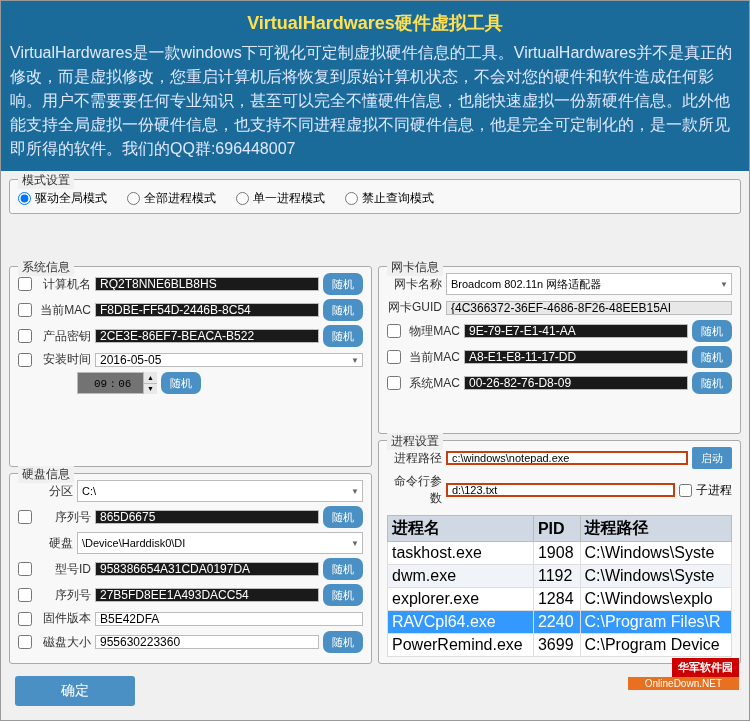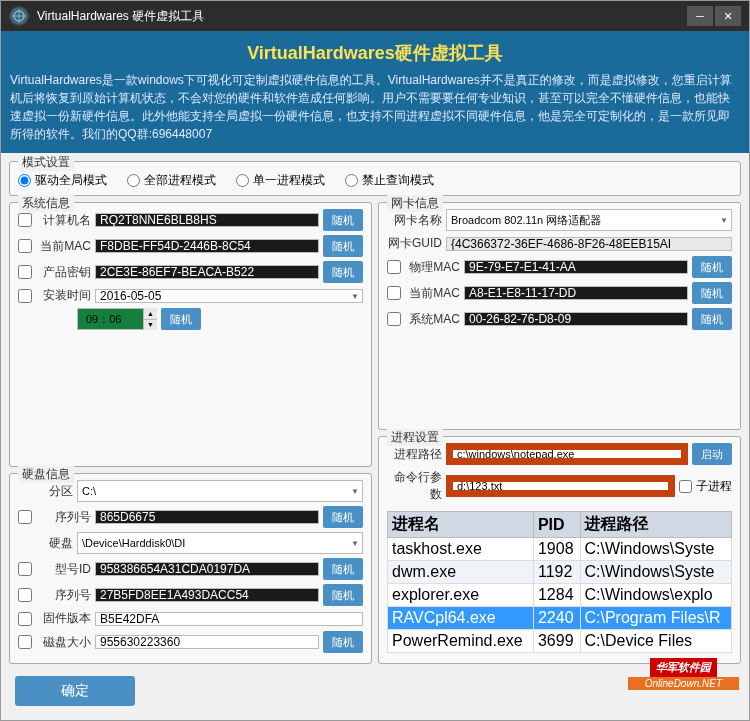--- a/index.html
+++ b/index.html
@@ -68,21 +68,21 @@
       flex-shrink: 0;
     }
     .header-title {
       text-align: center;
       font-size: 18px;
       font-weight: bold;
       margin-bottom: 6px;
       color: #ffe050;
     }
     .header-desc {
-      font-size: 12px;
+      font-size: 16px;
       line-height: 1.5;
       color: #e0e8ff;
     }
 
     .content {
       flex: 1;
       padding: 8px;
       overflow: hidden;
       display: flex;
       flex-direction: column;
@@ -121,20 +121,21 @@
       gap: 4px;
       cursor: pointer;
     }
     .radio-item input[type=radio] { cursor: pointer; }
 
     .two-col {
       display: flex;
       gap: 6px;
       flex: 1;
       min-height: 0;
+      margin-top: 46px;
     }
     .col-left, .col-right {
       flex: 1;
       display: flex;
       flex-direction: column;
       gap: 6px;
     }
 
     .info-section {
       flex: 1;
@@ -167,21 +168,21 @@
     }
     .btn-random {
       width: 40px;
       height: 22px;
       background: #4a90c4;
       color: white;
       border: none;
       cursor: pointer;
       font-size: 11px;
       font-family: inherit;
-      border-radius: 2px;
+      border-radius: 7px;
       flex-shrink: 0;
     }
 
     .dropdown-wrapper {
       position: relative;
       flex: 1;
     }
     .dropdown-wrapper select {
       width: 100%;
       height: 22px;
@@ -210,25 +211,25 @@
       margin-left: 59px;
     }
     .spin-wrapper {
       position: relative;
       display: inline-block;
     }
     .spin-wrapper input {
       width: 80px;
       height: 22px;
       border: 1px solid #bbb;
-      background: #15803d;
-      padding: 0 8px;
+      background: #737373;
+      padding: 0 16px;
       padding-right: 14px;
       font-size: 11px;
-      font-family: Liberation Sans, sans-serif;
+      font-family: Liberation Mono, monospace;
     }
     .spin-btns {
       position: absolute;
       right: 0;
       top: 0;
       height: 22px;
       width: 14px;
       display: flex;
       flex-direction: column;
       border-left: 1px solid #bbb;
@@ -293,22 +294,21 @@
       font-family: inherit;
       border-radius: 3px;
     }
 
     .watermark {
       position: absolute;
       bottom: 30px;
       right: 10px;
       display: flex;
       flex-direction: column;
-      align-items: center;
-      font-style: italic;
+      align-items: flex-end;
     }
     .watermark-huajun {
       background: #c00;
       color: white;
       font-size: 11px;
       padding: 2px 6px;
       font-weight: bold;
     }
     .watermark-online {
       background: #e87020;
@@ -318,22 +318,22 @@
     }
 
     .radio-checkbox {
       width: 14px;
       height: 14px;
       cursor: pointer;
     }
 
     .process-path-input {
       flex: 1;
-      height: 22px;
-      border: 7px solid #c2410c;
+      height: 14px;
+      border: 2px solid #c2410c;
       background: white;
       padding: 0 4px;
       font-size: 11px;
       font-family: inherit;
     }
     .btn-start {
       width: 40px;
       height: 22px;
       background: #4a90c4;
       color: white;
@@ -354,35 +354,20 @@
 
     .full-window {
       position: relative;
     }
   </style>
 </head>
 <body>
 
 <div class="window full-window">
 
-  <div class="title-bar">
-    <div class="title-bar-icon">
-      <svg width="18" height="18" viewBox="0 0 18 18">
-        <circle cx="9" cy="9" r="8" fill="#1a6b9a" stroke="#666" stroke-width="1"></circle>
-        <circle cx="9" cy="9" r="5" fill="none" stroke="#aaa" stroke-width="1.5"></circle>
-        <line x1="9" y1="2" x2="9" y2="16" stroke="#aaa" stroke-width="1"></line>
-        <line x1="2" y1="9" x2="16" y2="9" stroke="#aaa" stroke-width="1"></line>
-      </svg>
-    </div>
-    <span class="title-bar-title">VirtualHardwares 硬件虚拟工具</span>
-    <div class="title-bar-controls">
-      <button class="title-btn">─</button>
-      <button class="title-btn close">✕</button>
-    </div>
-  </div>
 
   <div class="header-section">
     <div class="header-title">VirtualHardwares硬件虚拟工具</div>
     <div class="header-desc">VirtualHardwares是一款windows下可视化可定制虚拟硬件信息的工具。VirtualHardwares并不是真正的修改，而是虚拟修改，您重启计算机后将恢复到原始计算机状态，不会对您的硬件和软件造成任何影响。用户不需要要任何专业知识，甚至可以完全不懂硬件信息，也能快速虚拟一份新硬件信息。此外他能支持全局虚拟一份硬件信息，也支持不同进程虚拟不同硬件信息，他是完全可定制化的，是一款所见即所得的软件。我们的QQ群:696448007</div>
   </div>
 
   <div class="content">
 
     <div class="group-box mode-section">
       <span class="group-box-title">模式设置</span>
@@ -600,21 +585,21 @@
       <td>C:\Windows\explo</td>
     </tr>
                   <tr class="selected">
       <td>RAVCpl64.exe</td>
       <td>2240</td>
       <td>C:\Program Files\R</td>
     </tr>
                   <tr>
       <td>PowerRemind.exe</td>
       <td>3699</td>
-      <td>C:\Device Files</td>
+      <td>C:\Program Device</td>
     </tr>
                 </tbody>
             </table>
           </div>
         </div>
 
       </div>
     </div>
 
     <div class="bottom-bar">

